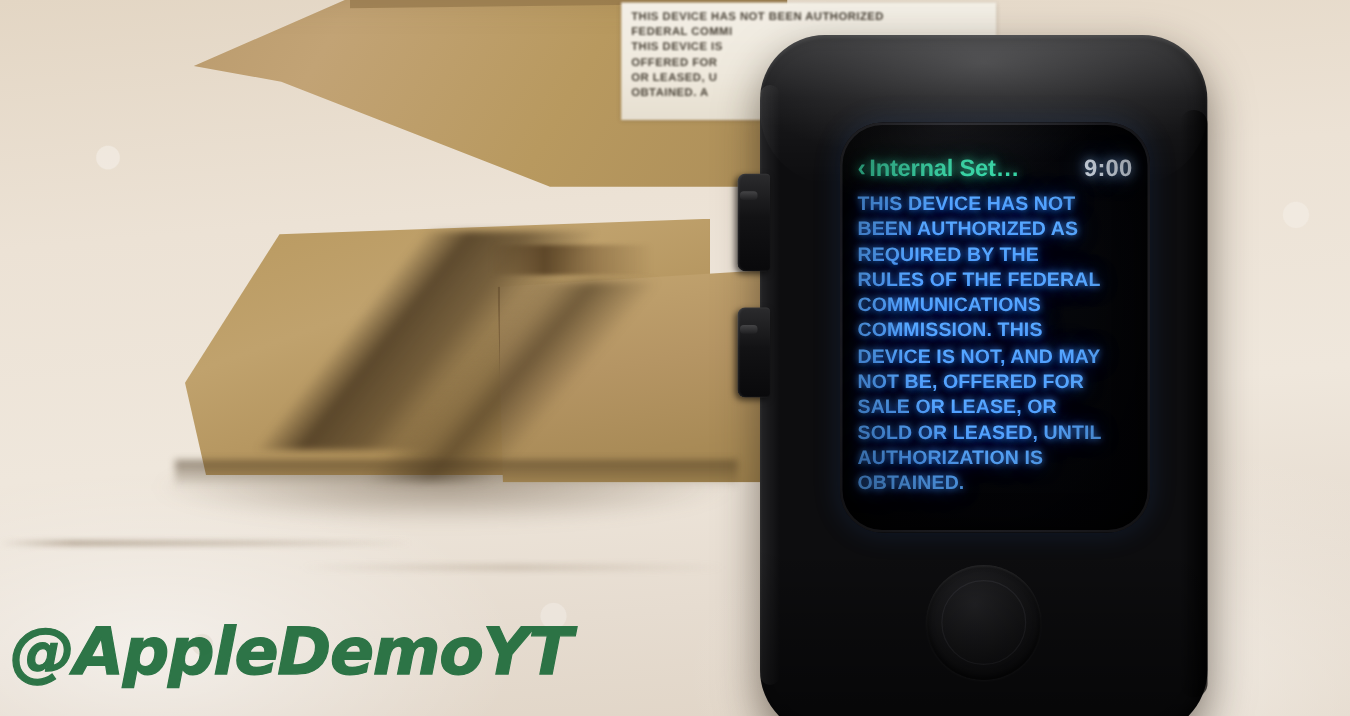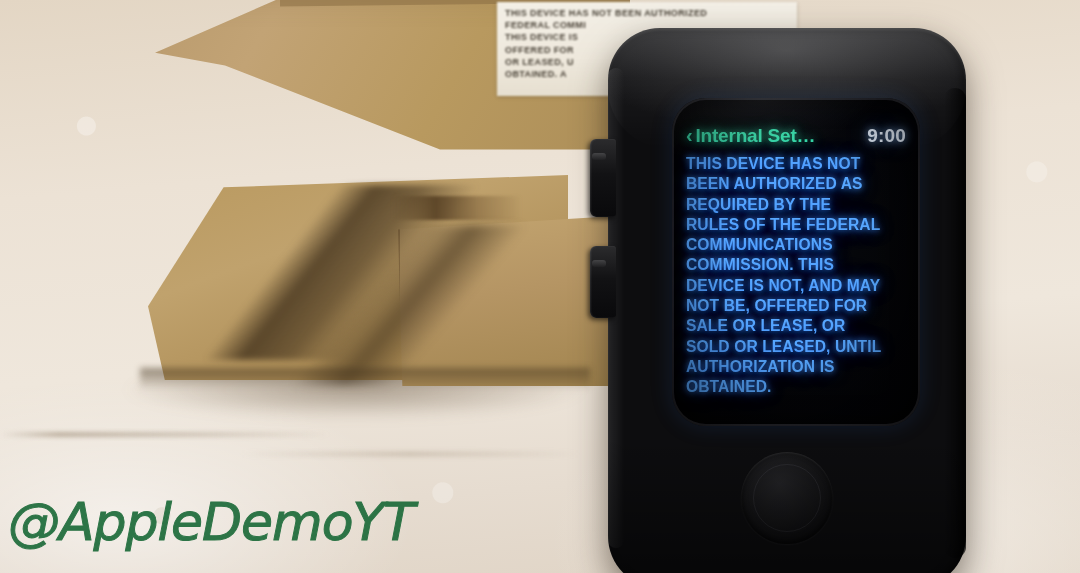--- a/index.html
+++ b/index.html
@@ -198,21 +198,21 @@
   .device-bottom-shade{
     position:absolute;left:0;bottom:0;width:100%;height:150px;border-radius:0 0 52px 52px;
     background:linear-gradient(0deg, rgba(0,0,0,.55), rgba(0,0,0,0));
     pointer-events:none;
   }
 
   
   .watermark{
     position:absolute;left:8px;top:492px;
     font-family:"DejaVu Sans",sans-serif;
-    font-style:italic;font-weight:400;font-size:52px;letter-spacing:-1px;
+    font-style:italic;font-weight:700;font-size:52px;letter-spacing:-1px;
     color:#1d6b3a;
     -webkit-text-stroke:1px #1d6b3a;
     opacity:.92;
     white-space:nowrap;
   }
 </style>
 </head>
 <body>
 
 <div id="scene">

